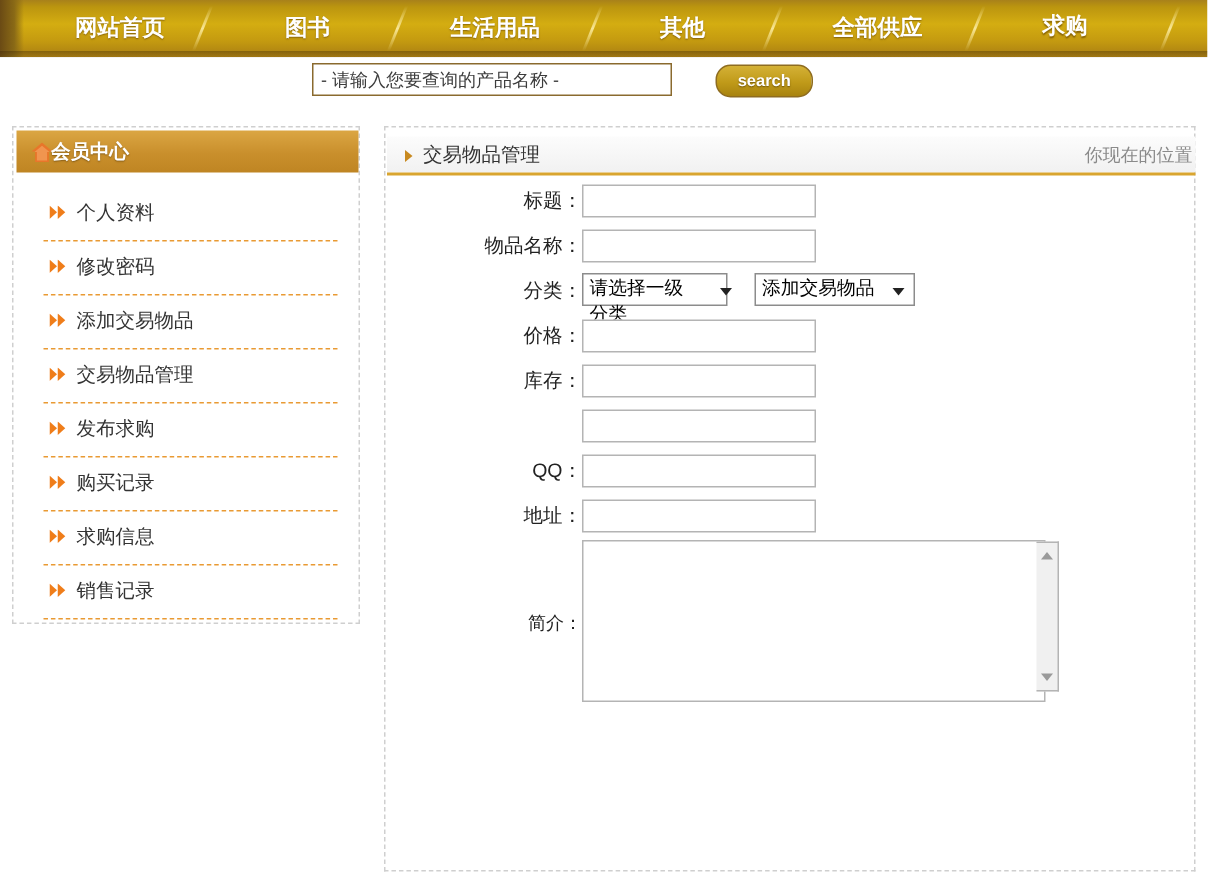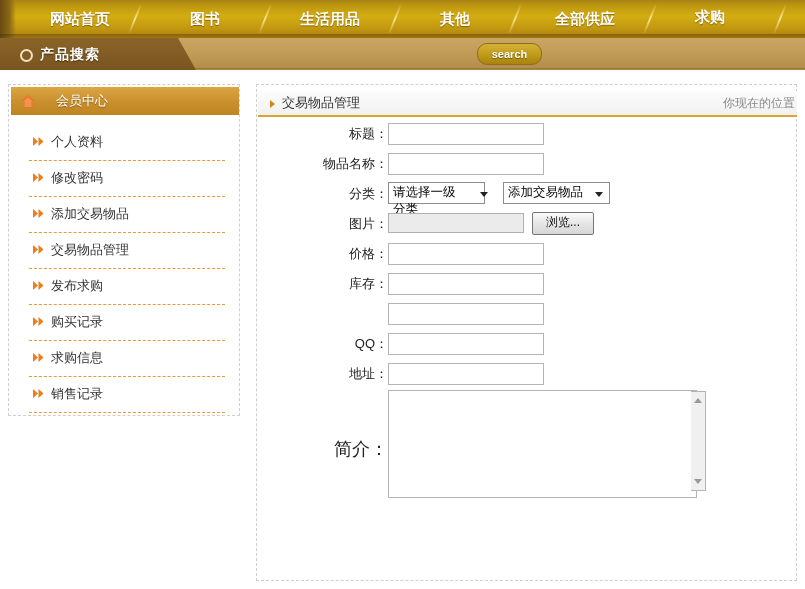--- a/index.html
+++ b/index.html
@@ -81,22 +81,22 @@
   #sidebar{
     position:absolute; left:8px; top:84px; width:232px; height:332px;
     border:1px dashed #cfcfcf; background:#ffffff; box-sizing:border-box;
   }
   #sidebar-head{
     position:absolute; left:2px; top:2px; width:228px; height:28px;
     background: linear-gradient(to bottom,#dba643,#c98f2c 55%,#bf8523);
   }
   #home-icon{ position:absolute; left:10px; top:8px; width:14px; height:13px; }
   #sidebar-head-label{
-    position:absolute; left:45px; top:0; height:28px; line-height:28px;
-    color:#ffffff; font-size:13px; font-weight:normal;
+    position:absolute; left:23px; top:0; height:28px; line-height:28px;
+    color:#ffffff; font-size:13px; font-weight:bold;
     text-shadow:0 1px 1px rgba(90,60,10,.6);
   }
   #sidebar-list{ position:absolute; left:20px; top:40px; width:196px; }
   .side-item{
     position:relative; height:35px; border-bottom:1px dashed #e99a33;
     margin-bottom:0; cursor:pointer;
   }
   .side-item .arrow{
     position:absolute; left:4px; top:12px; width:11px; height:9px;
   }
@@ -157,21 +157,21 @@
   }
   #browse-btn{
     position:absolute; left:275px; top:-1px; width:60px; height:21px;
     border:1px solid #767676; border-radius:2px;
     background: linear-gradient(to bottom,#fafafa,#e4e4e4 55%,#d6d6d6);
     font-size:12px; color:#111; line-height:19px; text-align:center; cursor:pointer;
   }
   #intro-row{ position:relative; height:110px; }
   #intro-row .lab{
     position:absolute; left:0; top:44px; width:131px; text-align:right;
-    font-size:18px; color:#222222;
+    font-size:12px; color:#222222;
   }
   #intro-area{
     position:absolute; left:131px; top:-3px; width:303px; height:102px;
     border:1px solid #b4b4b4; background:#ffffff; box-sizing:content-box;
     font-family:"Liberation Sans","DejaVu Sans",sans-serif; font-size:12px;
     resize:none; overflow:hidden;
   }
   #intro-scroll{
     position:absolute; left:434px; top:-2px; width:15px; height:100px;
     background:#f0f0f0; border:1px solid #b4b4b4; border-left:none; box-sizing:border-box;
@@ -203,25 +203,21 @@
         <div class="nav-sep" style="left: 134px;"></div>
         <div class="nav-sep" style="left: 264px;"></div>
         <div class="nav-sep" style="left: 394px;"></div>
         <div class="nav-sep" style="left: 514px;"></div>
         <div class="nav-sep" style="left: 649px;"></div>
         <div class="nav-sep" style="left: 779px;"></div>
       </div>
   </div>
   <div id="navshadow"></div>
 
-  <div id="searchbar">
-    <div id="search-tab"></div>
-    <div id="search-tab-ring"></div>
-    <div id="search-tab-label">产品搜索</div>
-  </div>
+  <input id="search-input" type="text" placeholder="- 请输入您要查询的产品名称 -" style="">
   <div id="search-btn">search</div>
 
   <div id="sidebar">
     <div id="sidebar-head">
       <svg id="home-icon" viewBox="0 0 14 13">
         <path d="M7 0 L14 6 L11.6 6 L11.6 13 L2.4 13 L2.4 6 L0 6 Z" fill="#e8762a"></path>
         <path d="M7 2.2 L12 6.4 L10.4 6.4 L10.4 12 L3.6 12 L3.6 6.4 L2 6.4 Z" fill="#f0954f"></path>
       </svg>
       <div id="sidebar-head-label">会员中心</div>
     </div>
@@ -309,25 +305,20 @@
         <div class="sel-wrap" style="left:131px;width:107px;">
           <div class="sel" style="left:0;width:97px;">请选择一级分类</div>
           <div class="sel-arrow"></div>
         </div>
         <div class="sel-wrap" style="left:246px;width:107px;">
           <div class="sel" style="left:0;width:107px;">添加交易物品</div>
           <div class="sel-arrow"></div>
         </div>
       </div>
 
-      <div class="row">
-        <div class="lab">图片：</div>
-        <div id="file-fake"></div>
-        <div id="browse-btn">浏览...</div>
-      </div>
 
       <div id="rows2">
           <div class="row">
             <div class="lab">价格：</div>
             <input class="txt" type="text" value="" style="">
           </div>
           <div class="row">
             <div class="lab">库存：</div>
             <input class="txt" type="text" value="" style="">
           </div>

